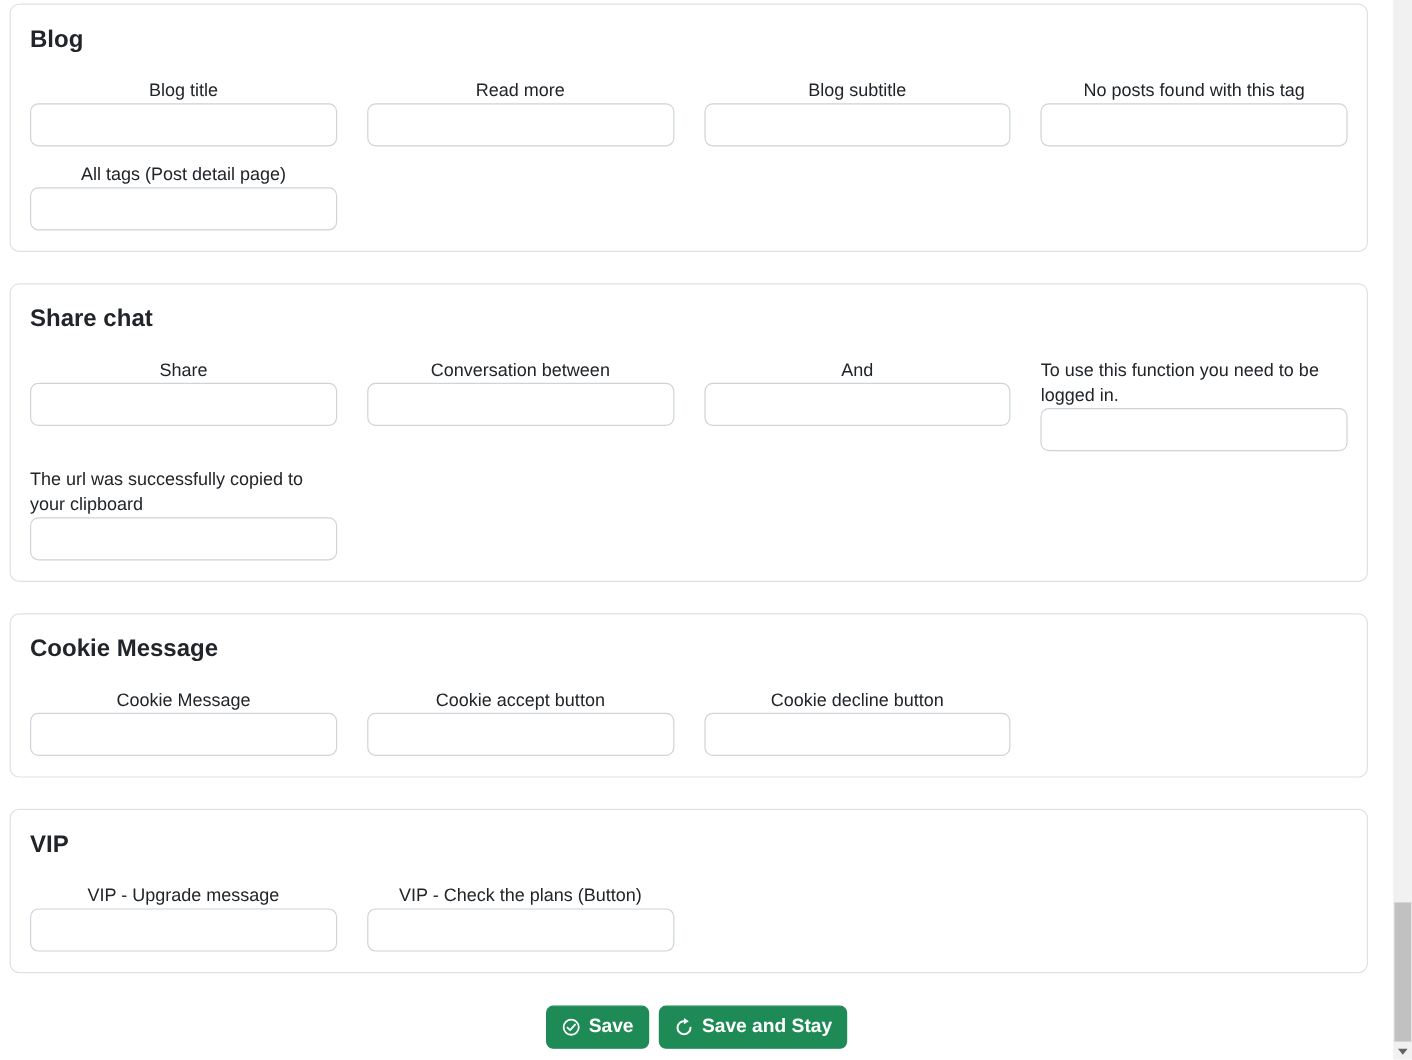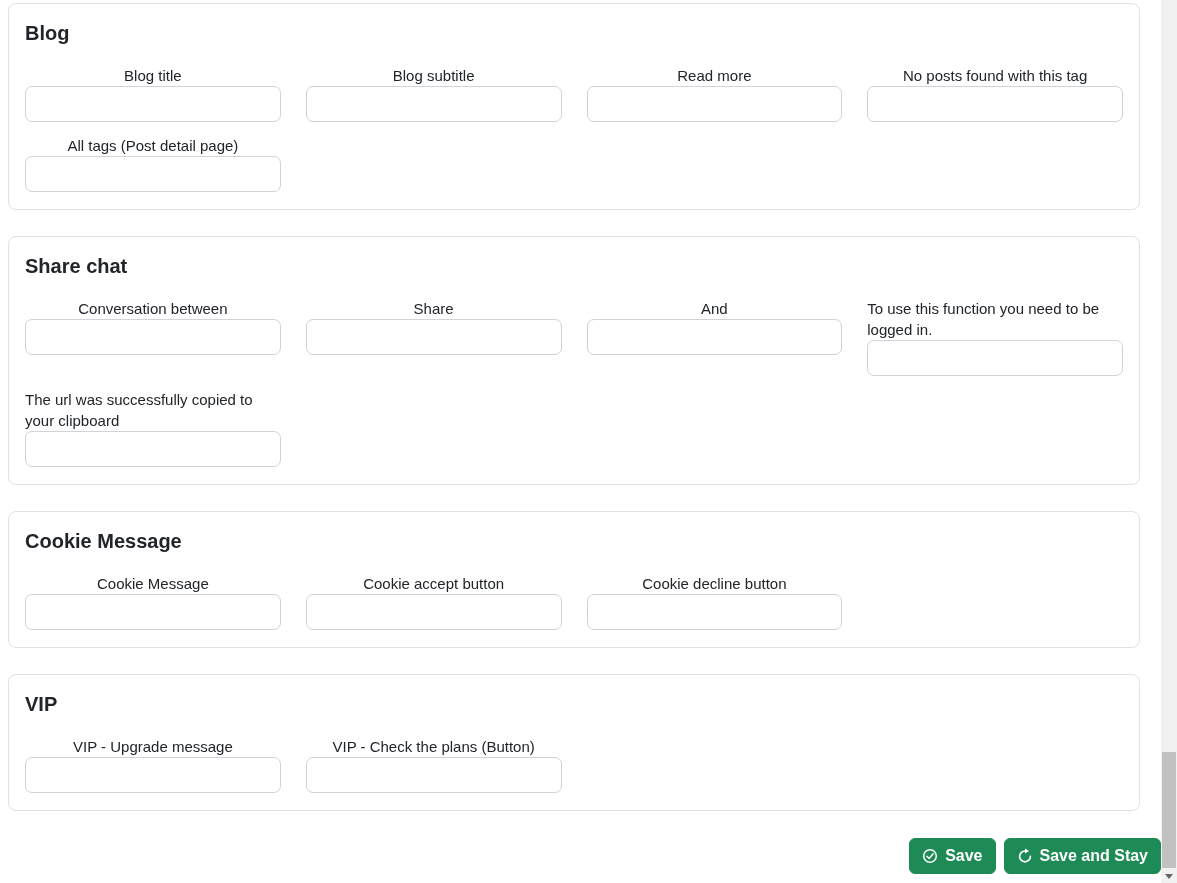--- a/index.html
+++ b/index.html
@@ -53,21 +53,21 @@
     border-radius: 7px;
     padding: 0 12px;
     font-size: 15px;
     font-family: "Liberation Sans", sans-serif;
     background: #ffffff;
     outline: none;
   }
   .actions-row {
     margin-top: 27px;
     display: flex;
-    justify-content: flex-end;
+    justify-content: center;
     gap: 8px;
   }
   .btn {
     display: inline-flex;
     align-items: center;
     gap: 7px;
     height: 36px;
     padding: 0 12px;
     background: #1e8a56;
     border: 1px solid #1e8a56;
@@ -114,51 +114,51 @@
   <div class="content" id="sections-root">
   <section class="card">
     <h2 class="card-title">Blog</h2>
     <div class="field-grid">
   <div class="field">
     <label class="field-label">Blog title</label>
     <input class="field-input" type="text" value="" style="">
   </div>
 
   <div class="field">
+    <label class="field-label">Read more</label>
+    <input class="field-input" type="text" value="" style="">
+  </div>
+
+  <div class="field">
     <label class="field-label">Blog subtitle</label>
     <input class="field-input" type="text" value="" style="">
   </div>
 
   <div class="field">
-    <label class="field-label">Read more</label>
-    <input class="field-input" type="text" value="" style="">
-  </div>
-
-  <div class="field">
     <label class="field-label">No posts found with this tag</label>
     <input class="field-input" type="text" value="" style="">
   </div>
 
   <div class="field">
     <label class="field-label">All tags (Post detail page)</label>
     <input class="field-input" type="text" value="" style="">
   </div>
 </div>
   </section>
 
   <section class="card">
     <h2 class="card-title">Share chat</h2>
     <div class="field-grid">
   <div class="field">
+    <label class="field-label">Share</label>
+    <input class="field-input" type="text" value="" style="">
+  </div>
+
+  <div class="field">
     <label class="field-label">Conversation between</label>
-    <input class="field-input" type="text" value="" style="">
-  </div>
-
-  <div class="field">
-    <label class="field-label">Share</label>
     <input class="field-input" type="text" value="" style="">
   </div>
 
   <div class="field">
     <label class="field-label">And</label>
     <input class="field-input" type="text" value="" style="">
   </div>
 
   <div class="field">
     <label class="field-label">To use this function you need to be logged in.</label>

